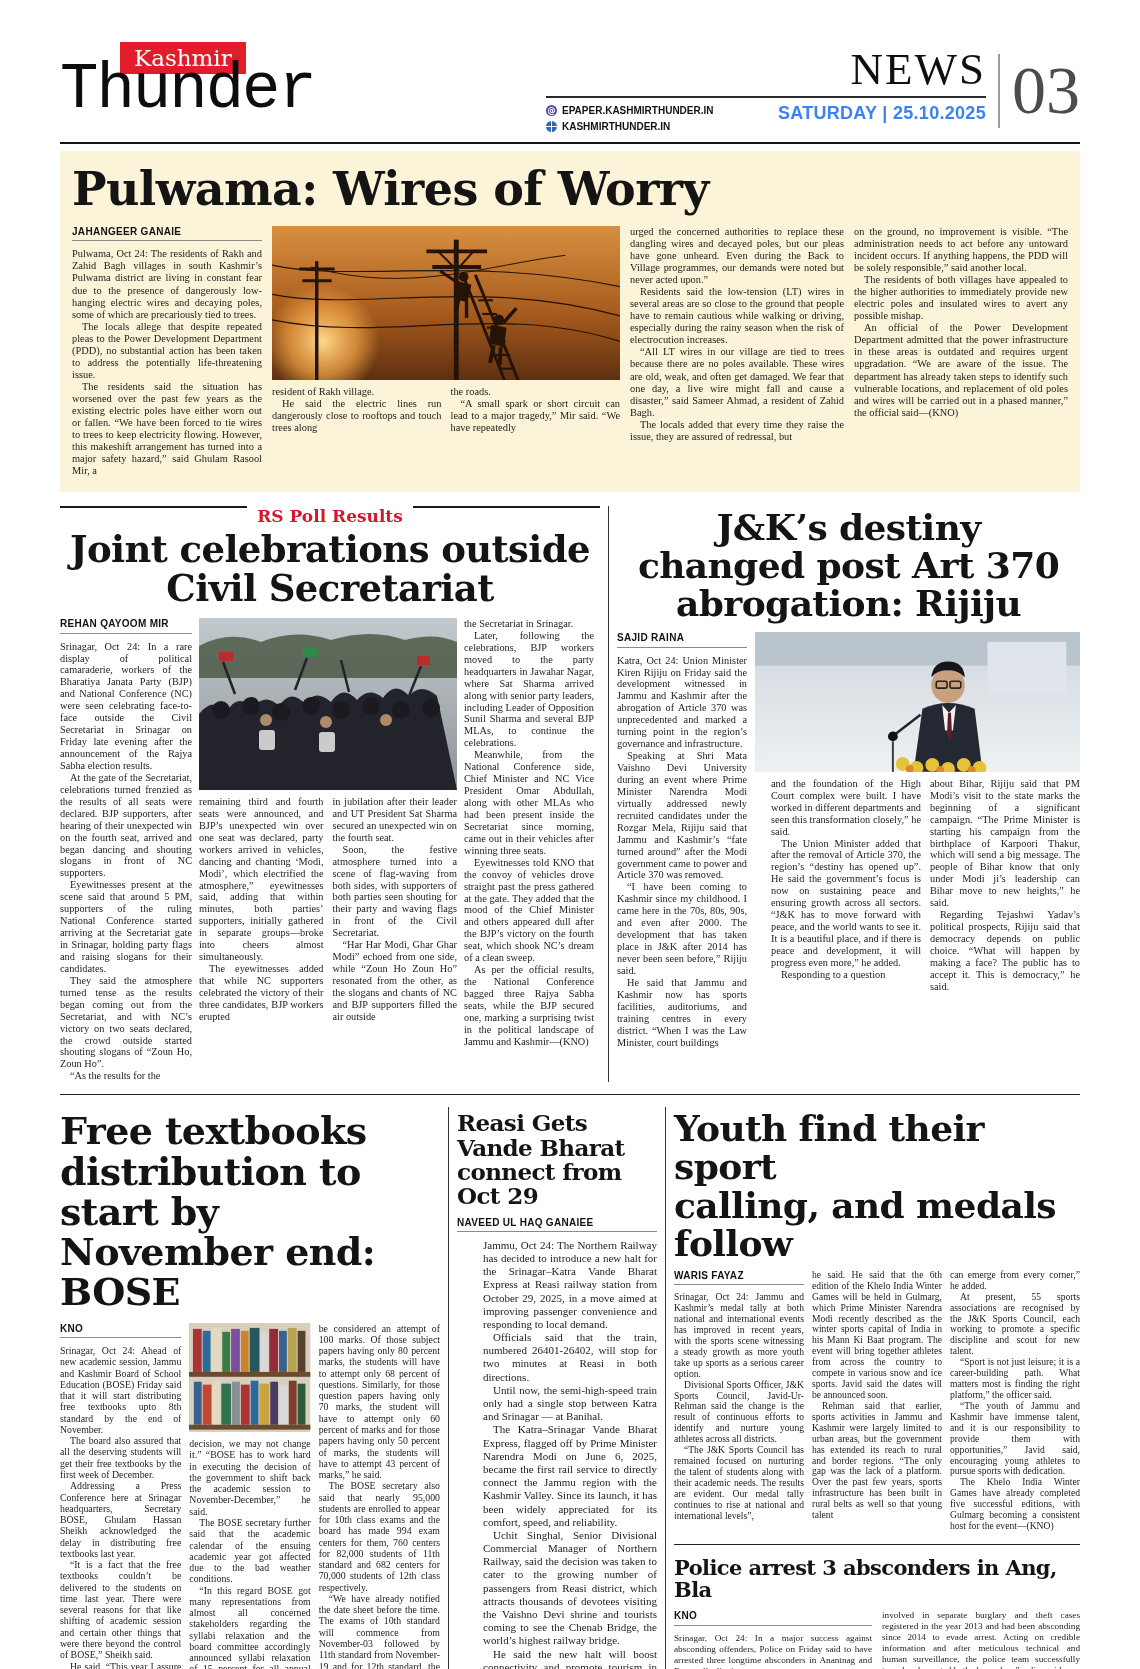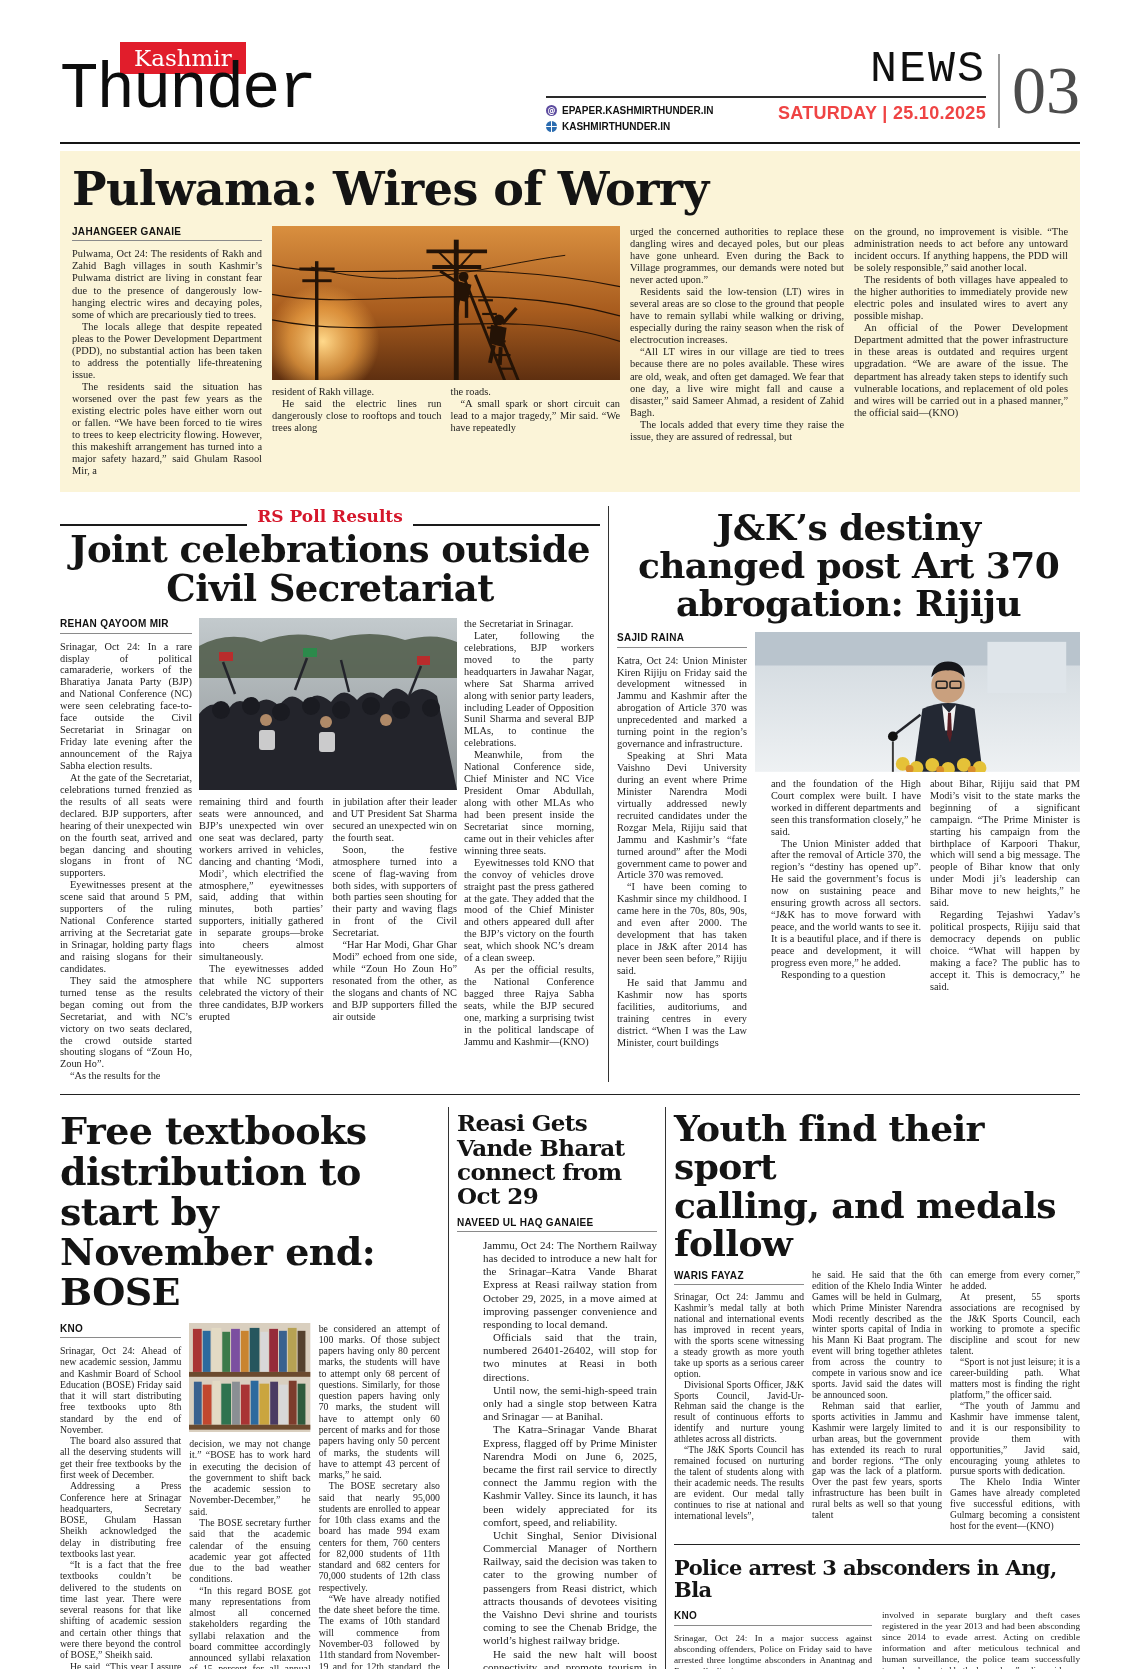--- a/index.html
+++ b/index.html
@@ -8,34 +8,34 @@
         font-family:"Liberation Serif",serif;color:#1c1c1c;}
   
   .masthead{display:flex;justify-content:space-between;align-items:flex-end;height:92px;}
   .logo{position:relative;width:300px;height:92px;}
   .logo-kashmir{position:absolute;left:60px;top:0;background:#e11d2b;color:#fff;
       font-family:"DejaVu Serif",serif;font-size:23px;line-height:1.15;padding:3px 14px;}
   .logo-thunder{position:absolute;left:0;top:16px;font-family:Liberation Mono, monospace;
       font-size:64px;line-height:1;letter-spacing:-2px;color:#0d0d0d;}
   .mast-right{display:flex;align-items:center;gap:12px;}
   .mast-center{width:440px;}
-  .news{font-family:Liberation Mono, monospace;font-size:45px;line-height:1;text-align:right;
+  .news{font-family:Liberation Serif, serif;font-size:45px;line-height:1;text-align:right;
       letter-spacing:2px;color:#101010;margin-bottom:4px;}
   .mast-rule2{height:2px;background:#2a2a2a;margin-bottom:5px;}
   .mast-sub{display:flex;justify-content:space-between;align-items:flex-start;}
   .contact{font-family:"Liberation Sans",sans-serif;font-size:10px;font-weight:700;line-height:1.55;color:#111;}
   .contact-line{display:flex;align-items:center;gap:5px;}
   .mini-icon{width:11px;height:11px;border-radius:50%;display:inline-flex;align-items:center;
       justify-content:center;color:#fff;font-size:8px;font-family:"DejaVu Sans",sans-serif;flex:none;}
   .icon-at{background:#5b4a9e;}
   .icon-globe{background:#2b6cb0;position:relative;overflow:hidden;}
   .icon-globe:before{content:"";position:absolute;inset:0;border-radius:50%;
       background:linear-gradient(90deg,transparent 45%,#fff 45%,#fff 55%,transparent 55%),
                  linear-gradient(0deg,transparent 45%,#fff 45%,#fff 55%,transparent 55%);}
-  .date{font-family:"Liberation Sans",sans-serif;font-size:18px;font-weight:700;color:#ef4444;letter-spacing:.3px;}
+  .date{font-family:"Liberation Sans",sans-serif;font-size:18px;font-weight:700;color:#3b82f6;letter-spacing:.3px;}
   .mast-vline{width:2px;height:74px;background:#9a9a9a;}
   .pageno{font-family:"Liberation Serif",serif;font-size:68px;line-height:.95;color:#4c4c4c;}
   .mast-rule{height:2px;background:#151515;margin-top:8px;}
   
   .headline{font-family:"DejaVu Serif",serif;font-weight:700;color:#141414;
       white-space:pre-line;letter-spacing:-.6px;line-height:1.06;margin:0;}
   .byline{font-family:"Liberation Sans",sans-serif;font-size:10px;font-weight:700;letter-spacing:.3px;
       color:#111;border-bottom:1px solid #8a8a8a;padding-bottom:3px;margin-bottom:7px;}
   .btxt{text-align:justify;}
   .btxt .para{margin:0;text-indent:10px;}
@@ -48,21 +48,21 @@
   
   .lead{background:#fbf4d8;margin-top:7px;padding:10px 12px 14px;}
   .lead .headline{font-size:46px;margin:4px 0 12px;}
   .lead-body{display:flex;gap:10px;font-size:10.4px;line-height:1.16;}
   .lead-c1{width:190px;flex:none;}
   .lead-mid{width:348px;flex:none;}
   .lead-c3,.lead-c4{width:214px;flex:none;}
   
   .rs-section{display:flex;margin-top:14px;}
   .rs-left{width:540px;flex:none;}
-  .kicker{display:flex;align-items:flex-end;gap:10px;margin-bottom:4px;}
+  .kicker{display:flex;align-items:flex-start;gap:10px;margin-bottom:4px;}
   .kicker .kline{flex:1;height:2px;background:#1a1a1a;}
   .kicker .ktext{font-family:"DejaVu Serif",serif;font-weight:700;font-size:17px;color:#d5172b;white-space:nowrap;}
   .rs-left .headline{font-size:37px;text-align:center;margin:4px 0 10px;}
   .rs-body{display:flex;gap:7px;font-size:10.3px;line-height:1.16;}
   .rs-c1{width:132px;flex:none;}
   .rs-mid{width:258px;flex:none;}
   .rs-c4{width:130px;flex:none;}
   .rs-right{flex:1;min-width:0;}
   .rs-right .headline{font-size:36px;text-align:center;margin:2px 0 10px;}
   .rij-body{display:flex;gap:8px;font-size:10.3px;line-height:1.16;}
@@ -194,21 +194,21 @@
             </div>
           <div>
               <p class="para">the roads.</p>
               <p class="para">“A small spark or short circuit can lead to a major tragedy,” Mir said. “We have repeatedly</p>
             </div>
         </div>
       </div>
       <div class="lead-c3 btxt">
         <div>
             <p class="para">urged the concerned authorities to replace these dangling wires and decayed poles, but our pleas have gone unheard. Even during the Back to Village programmes, our demands were noted but never acted upon.”</p>
-            <p class="para">Residents said the low-tension (LT) wires in several areas are so close to the ground that people have to remain syllabi while walking or driving, especially during the rainy season when the risk of electrocution increases.</p>
+            <p class="para">Residents said the low-tension (LT) wires in several areas are so close to the ground that people have to remain cautious while walking or driving, especially during the rainy season when the risk of electrocution increases.</p>
             <p class="para">“All LT wires in our village are tied to trees because there are no poles available. These wires are old, weak, and often get damaged. We fear that one day, a live wire might fall and cause a disaster,” said Sameer Ahmad, a resident of Zahid Bagh.</p>
             <p class="para">The locals added that every time they raise the issue, they are assured of redressal, but</p>
           </div>
       </div>
       <div class="lead-c4 btxt">
         <div>
             <p class="para">on the ground, no improvement is visible. “The administration needs to act before any untoward incident occurs. If anything happens, the PDD will be solely responsible,” said another local.</p>
             <p class="para">The residents of both villages have appealed to the higher authorities to immediately provide new electric poles and insulated wires to avert any possible mishap.</p>
             <p class="para">An official of the Power Development Department admitted that the power infrastructure in these areas is outdated and requires urgent upgradation. “We are aware of the issue. The department has already taken steps to identify such vulnerable locations, and replacement of old poles and wires will be carried out in a phased manner,” the official said—(KNO)</p>
           </div>

